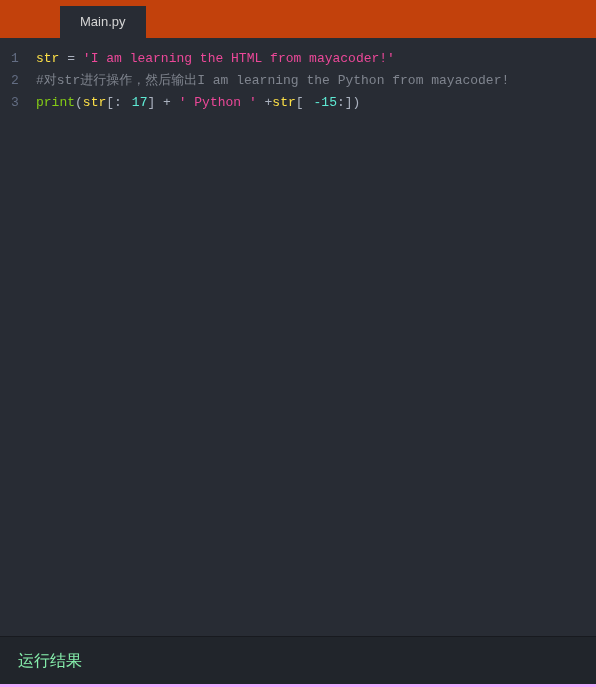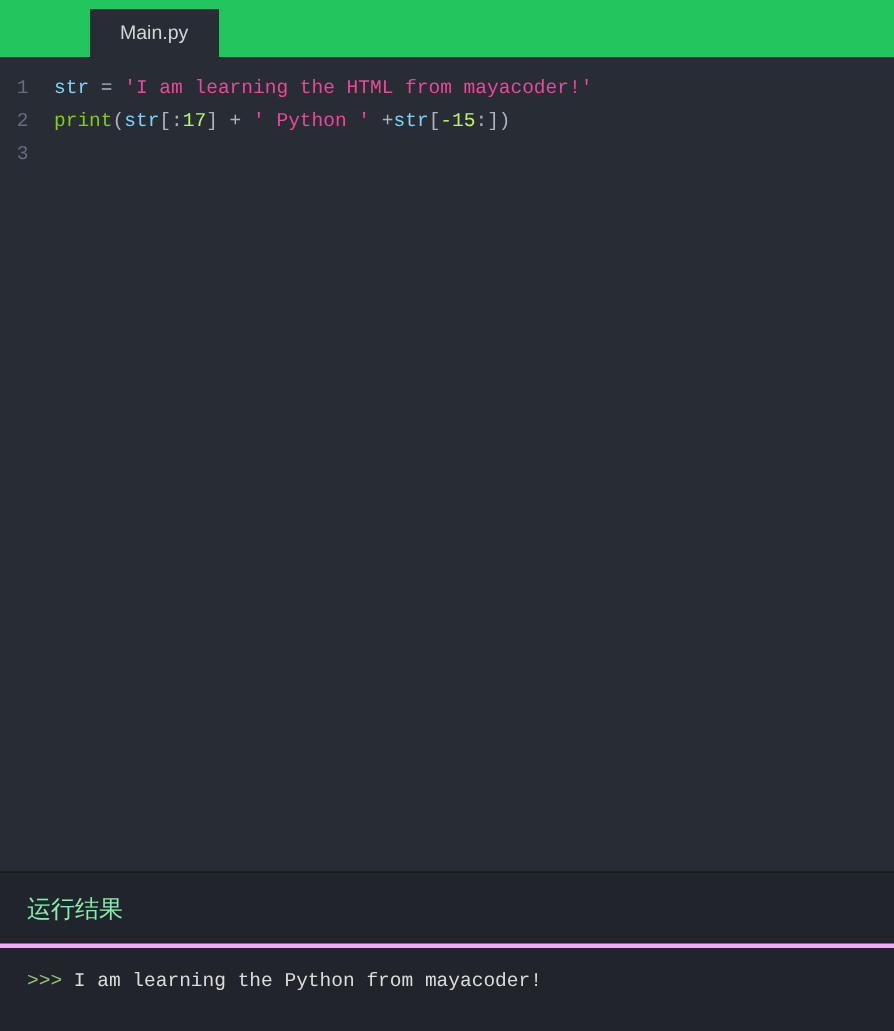--- a/index.html
+++ b/index.html
@@ -8,21 +8,21 @@
       height: 687px;
       background: #1e2127;
       font-family: Consolas, 'Courier New', monospace;
       font-size: 13px;
       overflow: hidden;
       display: flex;
       flex-direction: column;
     }
     .tab-bar {
       display: flex;
-      background: #22c55e;
+      background: #c2410c;
       padding-left: 60px;
       padding-top: 6px;
       height: 38px;
     }
     .tab {
       background: #282c34;
       color: #d4d4d4;
       padding: 8px 20px;
       font-size: 13px;
       font-family: sans-serif;
@@ -47,27 +47,27 @@
     .code {
       flex: 1;
       padding-left: 6px;
     }
     .code-line {
       height: 22px;
       line-height: 22px;
       white-space: pre;
       color: #abb2bf;
     }
-    .tok-var { color: #7dd3fc; }
+    .tok-var { color: #fde047; }
     .tok-op { color: #abb2bf; }
     .tok-str { color: #ec4899; }
     .tok-comment { color: #7f848e; }
     .tok-builtin { color: #84cc16; }
     .tok-punc { color: #abb2bf; }
-    .tok-num { color: #bef264; }
+    .tok-num { color: #5eead4; margin-left: 10px; }
     .results-panel {
       background: #21252b;
       border-top: 1px solid #181a1f;
     }
     .results-header {
       color: #86efac;
       font-family: 'Microsoft YaHei', sans-serif;
       font-size: 16px;
       padding: 14px 18px 12px 18px;
       border-bottom: 3px solid #f0abfc;
@@ -86,22 +86,20 @@
 </div>
 
 <div class="editor">
   <div class="gutter">
     <div>1</div>
     <div>2</div>
     <div>3</div>
   </div>
   <div class="code">
     <div class="code-line"><span class="tok-var">str</span><span> </span><span class="tok-op">=</span><span> </span><span class="tok-str">'I am learning the HTML from mayacoder!'</span></div>
+    <div class="code-line"><span class="tok-comment">#对str进行操作，然后输出I am learning the Python from mayacoder!</span></div>
     <div class="code-line"><span class="tok-builtin">print</span><span class="tok-punc">(</span><span class="tok-var">str</span><span class="tok-punc">[:</span><span class="tok-num">17</span><span class="tok-punc">]</span><span> </span><span class="tok-op">+</span><span> </span><span class="tok-str">' Python '</span><span> </span><span class="tok-op">+</span><span class="tok-var">str</span><span class="tok-punc">[</span><span class="tok-num">-15</span><span class="tok-punc">:]</span><span class="tok-punc">)</span></div>
   </div>
 </div>
 
 <div class="results-panel">
   <div class="results-header">运行结果</div>
-  <div class="results-body">
-    <span class="prompt">&gt;&gt;&gt; </span><span class="output-text">I am learning the Python from mayacoder!</span>
-  </div>
 </div>
 
 </body></html>

